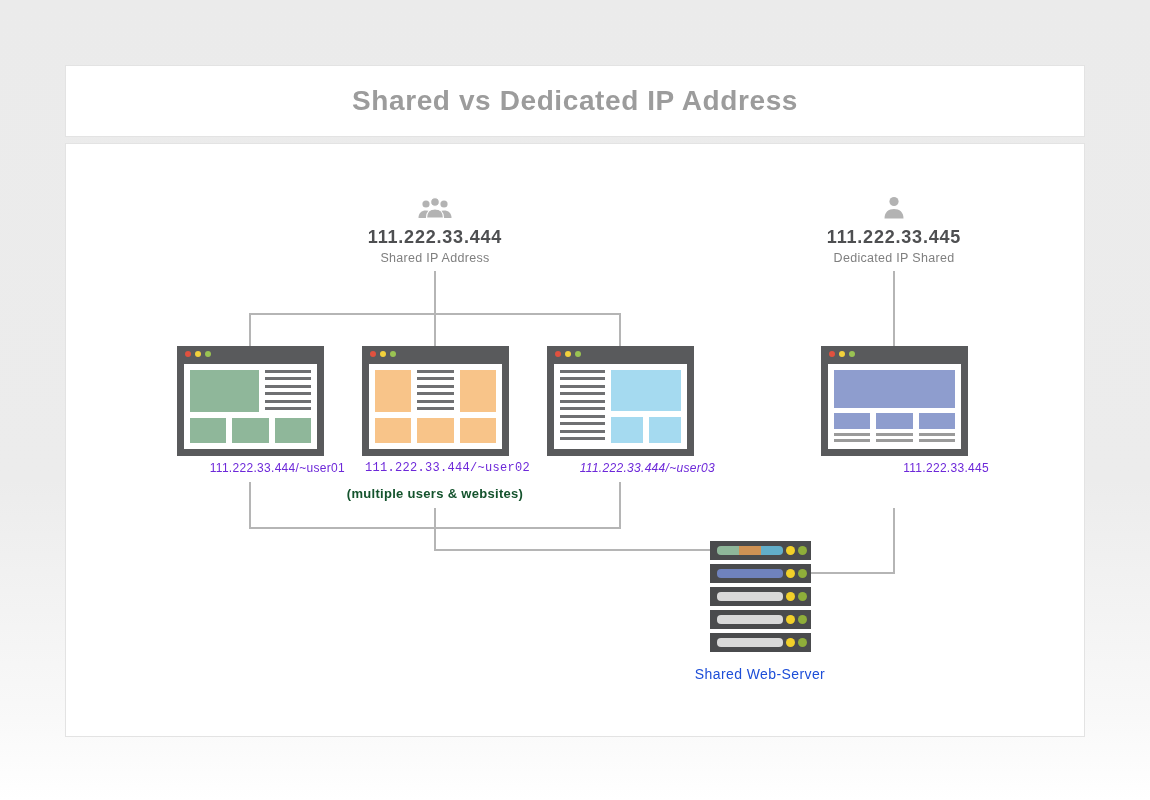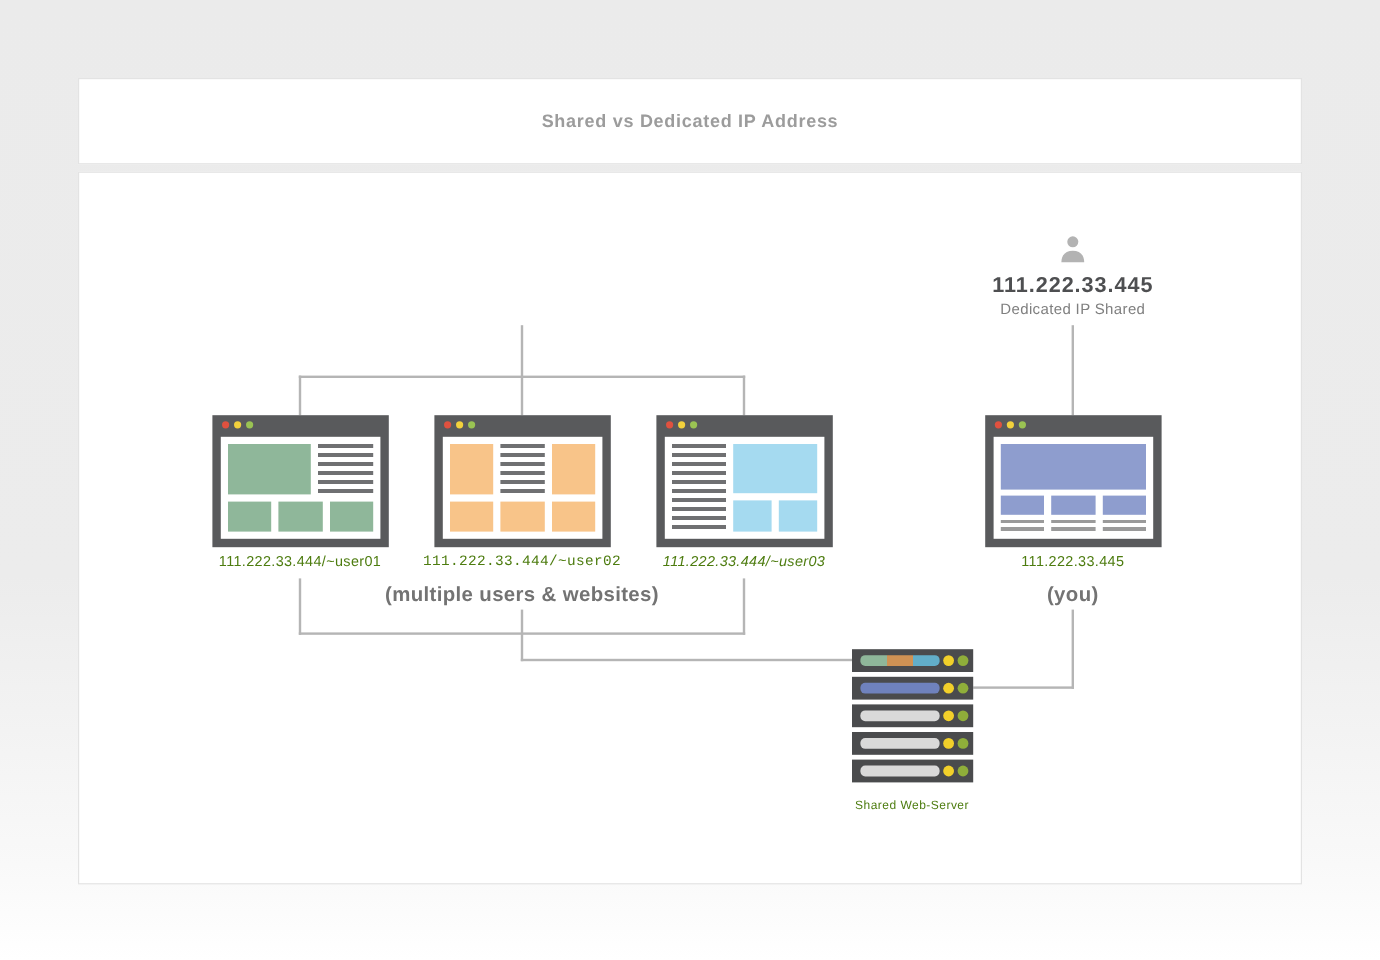--- a/index.html
+++ b/index.html
@@ -4,21 +4,21 @@
 <style>
   * { margin:0; padding:0; box-sizing:border-box; }
   html,body { width:1150px; height:800px; }
   body {
     font-family:"Liberation Sans", sans-serif;
     background:linear-gradient(180deg,#ebebeb 0%, #ececec 60%, #f9f9f9 90%, #ffffff 100%);
     position:relative; overflow:hidden;
   }
   .card { position:absolute; background:#fff; border:1px solid #e3e3e3; }
   .title-card { left:65px; top:65px; width:1020px; height:72px; display:flex; align-items:center; justify-content:center; }
-  .title-card h1 { font-size:15px; font-weight:bold; color:#9c9c9c; letter-spacing:.6px; }
+  .title-card h1 { font-size:28px; font-weight:bold; color:#9c9c9c; letter-spacing:.6px; }
   .main-card { left:65px; top:143px; width:1020px; height:594px; }
 
   
   .ip-head { position:absolute; width:220px; text-align:center; transform:translateX(-50%); }
   .ip-head .icon { height:28px; display:flex; align-items:flex-end; justify-content:center; }
   .ip-head .ip { margin-top:7px; font-size:18px; font-weight:bold; color:#4e4f51; letter-spacing:.8px; }
   .ip-head .sub { margin-top:3px; font-size:12.5px; color:#7f7f7f; letter-spacing:.3px; }
 
   
   .ln { position:absolute; background:#b5b5b5; }
@@ -43,46 +43,64 @@
   .f1 { flex:1; }
 
   
   .w1-top { height:42px; } .w1-bot { height:25px; margin-top:6px; }
   .w2-top { height:42px; } .w2-bot { height:25px; margin-top:6px; }
   .w3-wrap { height:73px; }
   .w4-big { height:38px; }
   .w4-row { margin-top:5px; height:16px; }
   .w4-lines { margin-top:4px; height:10px; }
 
-  .site-label { position:absolute; width:190px; transform:translateX(-50%); text-align:center;
-    font-size:12px; color:#4d7c0f; letter-spacing:.3px; }
+  .site-label { position:absolute; width:190px; transform:translateX(-50%); text-align:right;
+    font-size:12px; color:#6d28d9; letter-spacing:.3px; }
   .note { position:absolute; width:260px; transform:translateX(-50%); text-align:center;
-    font-size:17px; font-weight:bold; color:#737373; letter-spacing:.3px; }
+    font-size:13px; font-weight:bold; color:#14532d; letter-spacing:.3px; }
 
   
   .server { position:absolute; left:644px; top:397px; width:101px; }
   .slab { position:relative; width:101px; height:19px; background:#4a4b4d; margin-bottom:4px; }
   .slab .bar { position:absolute; left:7px; top:5px; width:66px; height:9px; border-radius:4px; background:#d9d9d9; }
   .slab .bar.multi { background:linear-gradient(90deg,#8fb79a 0 34%,#cf9254 34% 67%,#62aec9 67% 100%); }
   .slab .bar.peri { background:#6f82bd; }
   .slab .led { position:absolute; top:5px; width:9px; height:9px; border-radius:50%; }
   .slab .led.yel { right:16px; background:#f2d02a; }
   .slab .led.grn { right:4px; background:#8fae3a; }
   .server-label { position:absolute; left:694px; top:522px; transform:translateX(-50%);
-    font-size:10px; color:#4d7c0f; letter-spacing:.4px; white-space:nowrap; }
+    font-size:14px; color:#1d4ed8; letter-spacing:.4px; white-space:nowrap; }
 </style>
 </head>
 <body>
 
 <div class="card title-card">
   <h1>Shared vs Dedicated IP Address</h1>
 </div>
 
 <div class="card main-card">
 
+  <div class="ip-head" style="left:369px; top:48px;">
+    <div class="icon">
+      <svg width="40" height="26" viewBox="0 0 40 26">
+        <g fill="#b3b3b3">
+          <circle cx="11" cy="10" r="3.6"></circle>
+          <path d="M3.5 24 c0-5 3-7.6 7.5-7.6 1.6 0 3 .4 4.2 1.1 L15 24 z"></path>
+          <circle cx="29" cy="10" r="3.6"></circle>
+          <path d="M36.5 24 c0-5-3-7.6-7.5-7.6-1.6 0-3 .4-4.2 1.1 L25 24 z"></path>
+          <g stroke="#fff" stroke-width="1.2">
+            <circle cx="20" cy="8" r="4.4"></circle>
+            <path d="M11.5 24 c0-6 3.6-9 8.5-9 s8.5 3 8.5 9 z"></path>
+          </g>
+        </g>
+      </svg>
+    </div>
+    <div class="ip">111.222.33.444</div>
+    <div class="sub">Shared IP Address</div>
+  </div>
 
   <div class="ip-head" style="left:828px; top:48px;">
     <div class="icon">
       <svg width="24" height="26" viewBox="0 0 24 26">
         <g fill="#b3b3b3">
           <circle cx="12" cy="7.5" r="4.6"></circle>
           <path d="M2.5 24.5 c0-6.5 4-9.5 9.5-9.5 s9.5 3 9.5 9.5 z"></path>
         </g>
       </svg>
     </div>
@@ -176,21 +194,20 @@
       </div>
     </div>
   </div>
 
   <div class="site-label" style="left:184px; top:317px;">111.222.33.444/~user01</div>
   <div class="site-label" style="left:369px; top:317px;font-family:Liberation Mono, monospace;">111.222.33.444/~user02</div>
   <div class="site-label" style="left:554px; top:317px;font-style:italic;">111.222.33.444/~user03</div>
   <div class="site-label" style="left:828px; top:317px;">111.222.33.445</div>
 
   <div class="note" style="left:369px; top:342px;">(multiple users &amp; websites)</div>
-  <div class="note" style="left:828px; top:342px;">(you)</div>
 
   <div class="ln" style="left:183px; top:338px; width:2px; height:47px;"></div>
   <div class="ln" style="left:553px; top:338px; width:2px; height:47px;"></div>
   <div class="ln" style="left:183px; top:383px; width:372px; height:2px;"></div>
   <div class="ln" style="left:368px; top:364px; width:2px; height:43px;"></div>
   <div class="ln" style="left:368px; top:405px; width:276px; height:2px;"></div>
   <div class="ln" style="left:745px; top:428px; width:84px; height:2px;"></div>
   <div class="ln" style="left:827px; top:364px; width:2px; height:66px;"></div>
 
   <div class="server">

